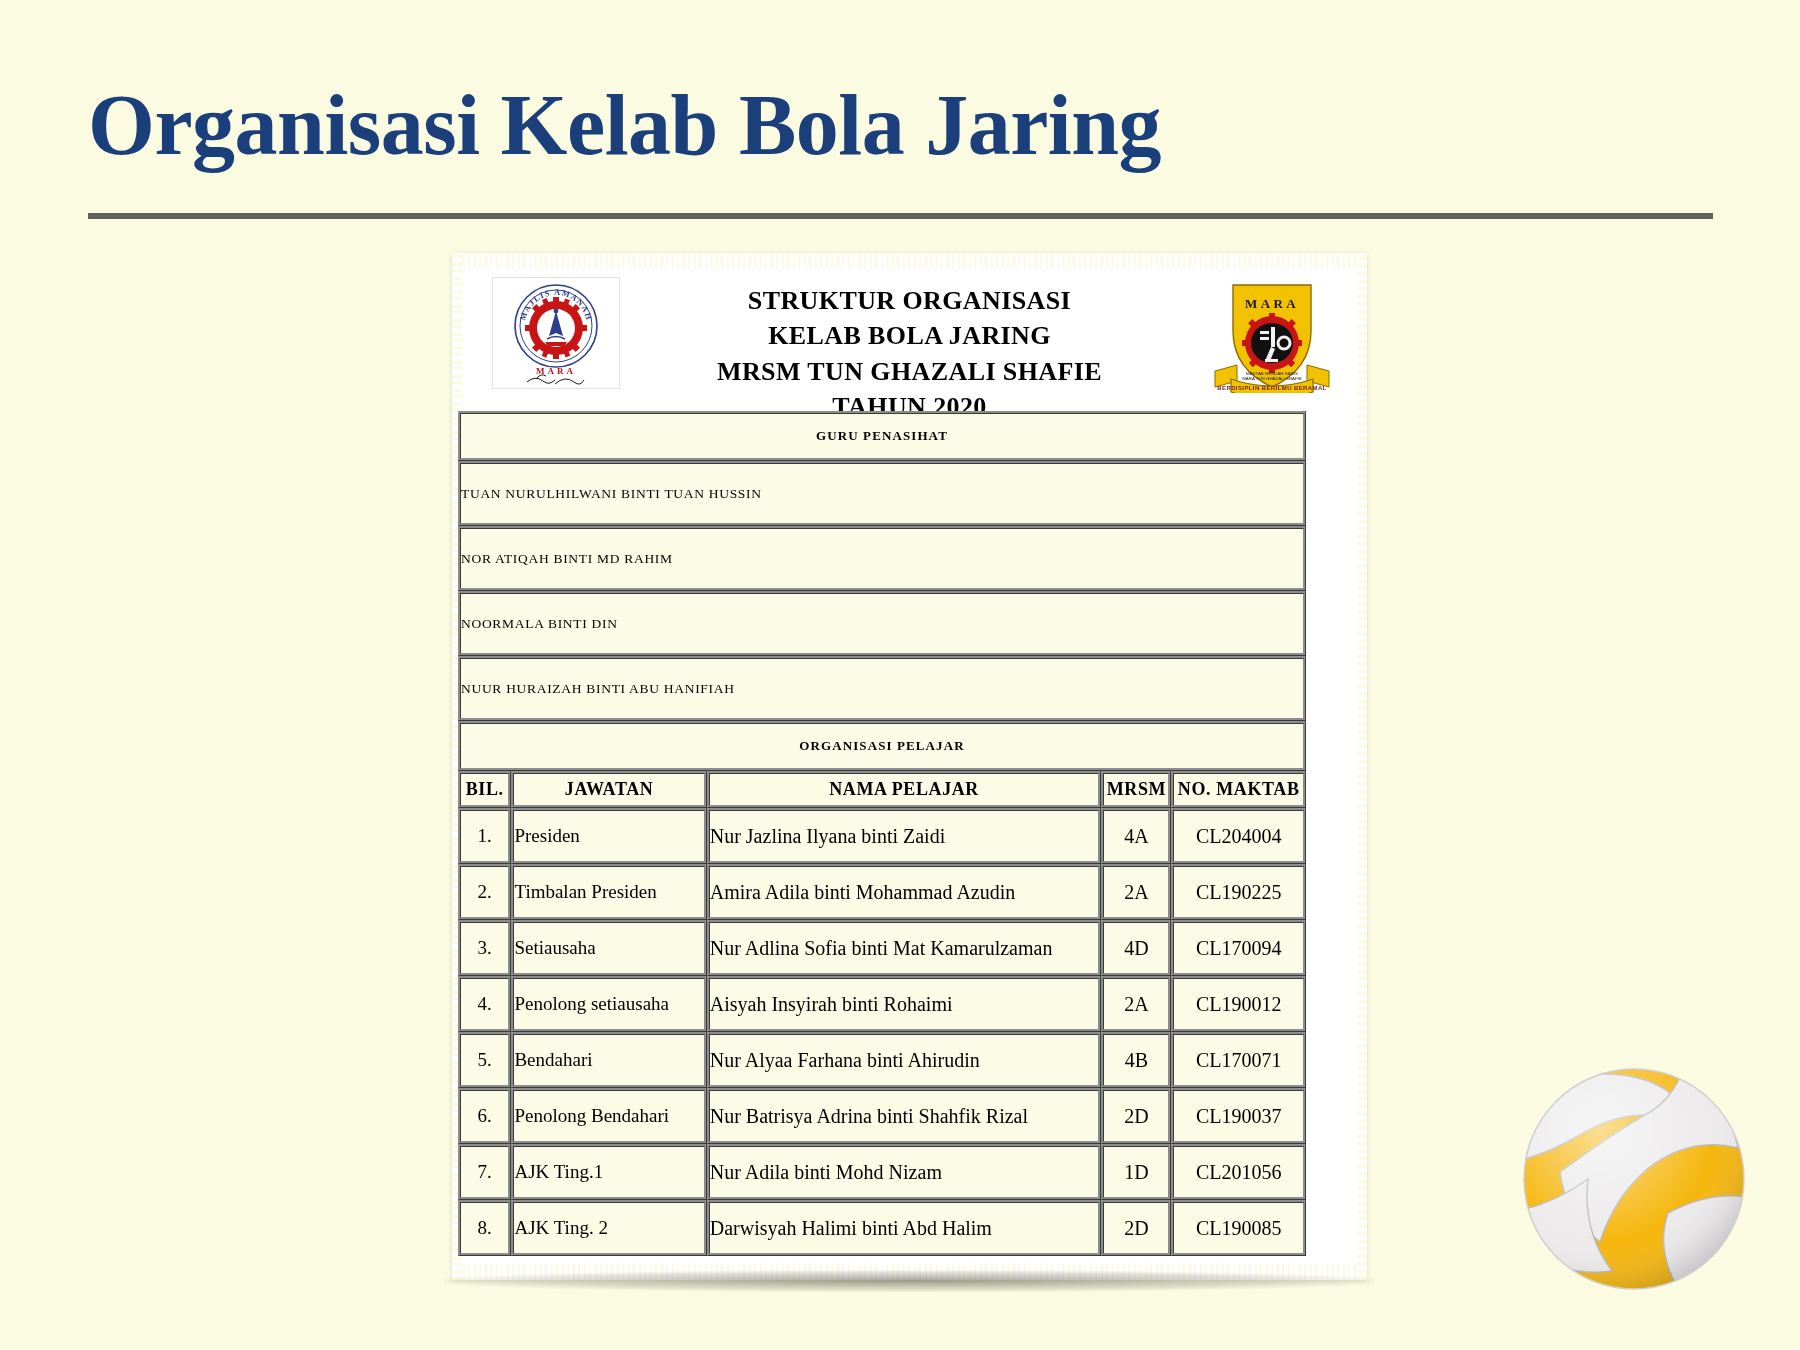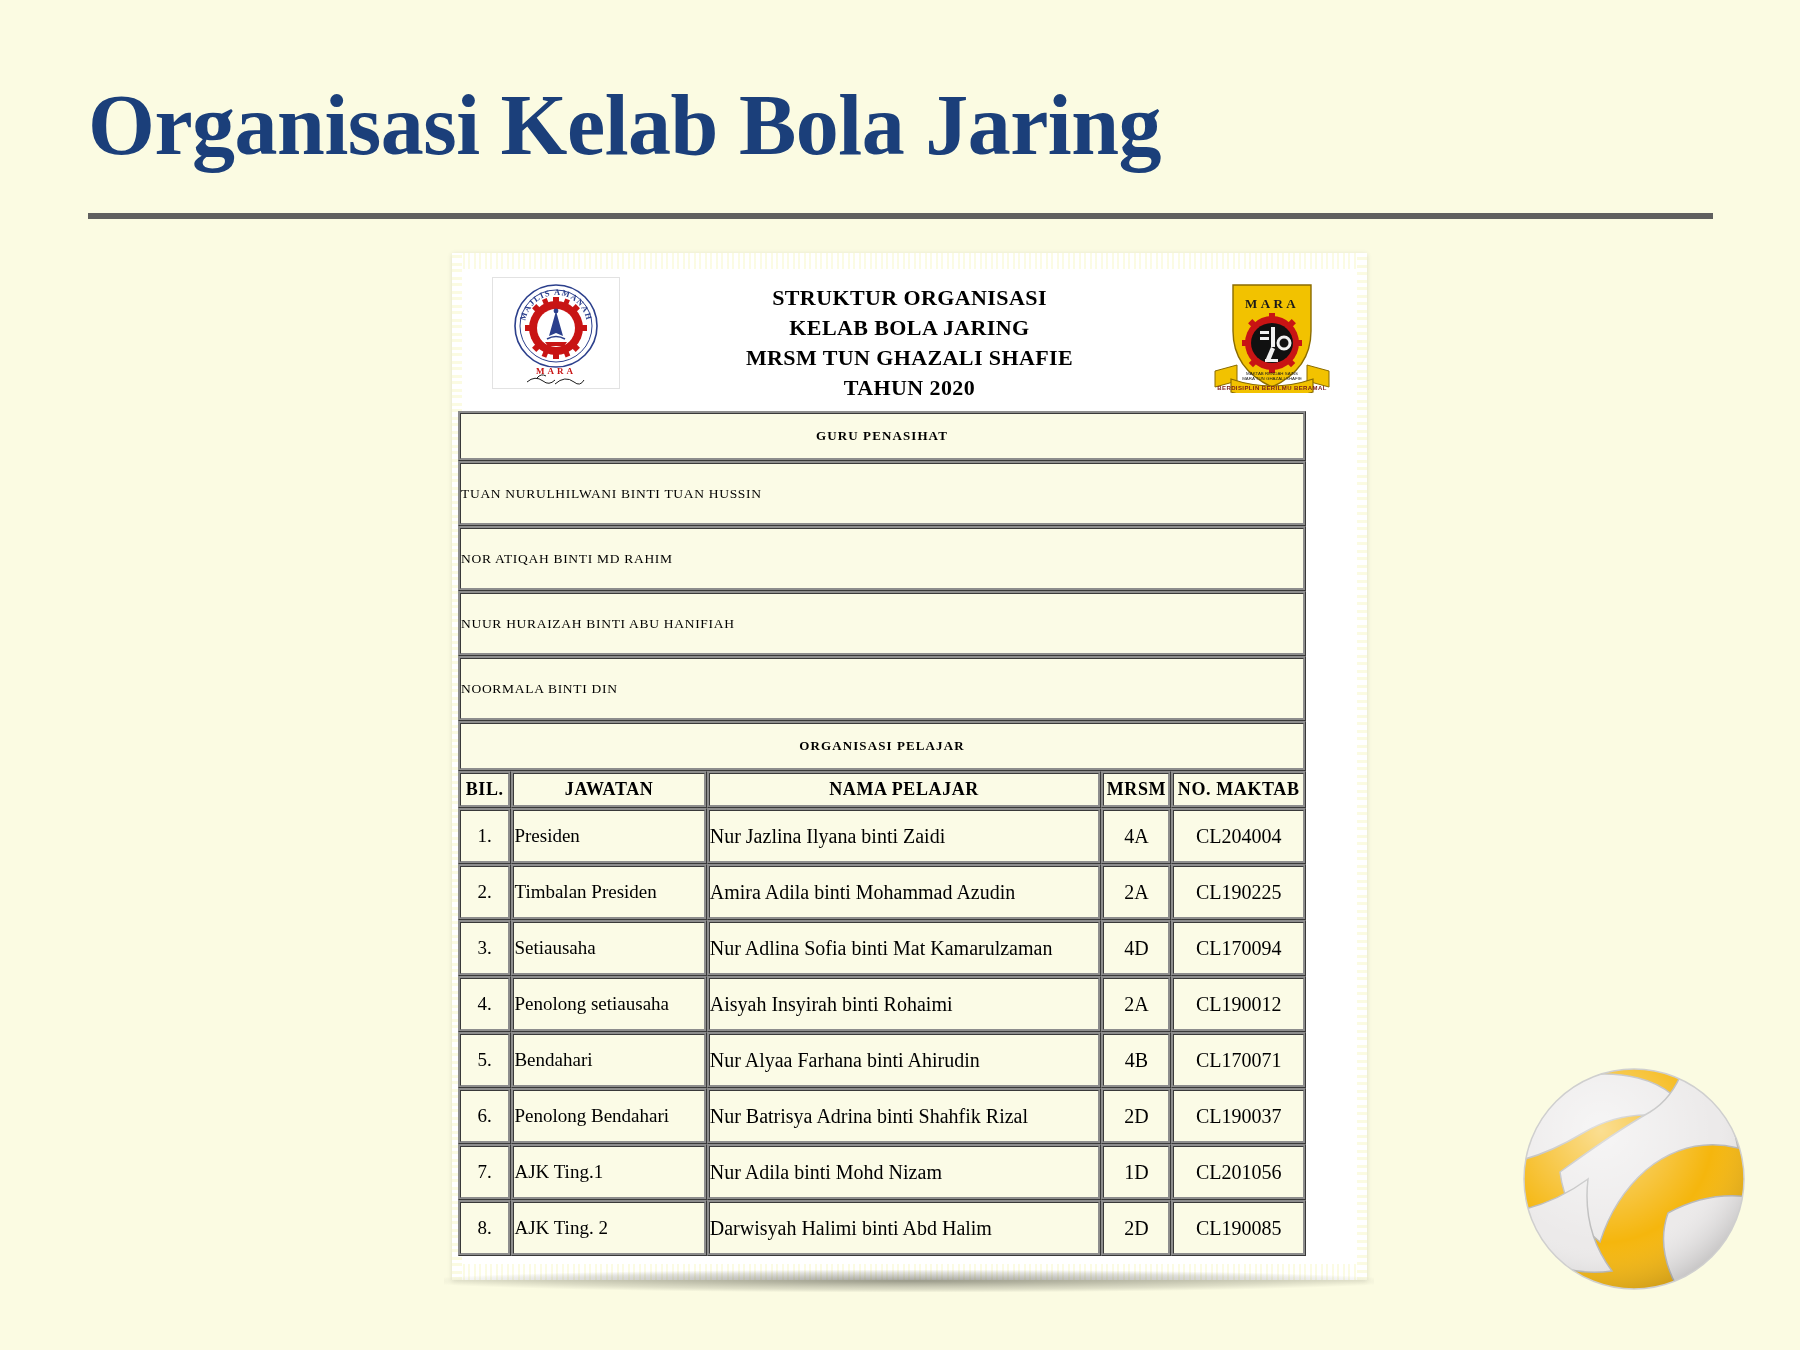--- a/index.html
+++ b/index.html
@@ -59,21 +59,21 @@
     position:absolute;left:0;top:22px;width:100%;height:125px;
   }
   #mara-logo-box{
     position:absolute;left:40px;top:2px;width:126px;height:110px;
     background:#fff;border:1px solid #e2e2e2;
   }
   #doc-heading{
     position:absolute;left:180px;top:8px;width:555px;
     text-align:center;
     font-family:"Liberation Serif", serif;
-    font-weight:bold;font-size:22px;line-height:1.36;
+    font-weight:bold;font-size:26px;line-height:1.36;
     color:#000;letter-spacing:.4px;
   }
   #mrsm-logo-box{
     position:absolute;right:30px;top:0px;width:130px;height:118px;
   }
 
   
   #org-table{
     position:absolute;left:6px;top:158px;width:848px;
     border-collapse:separate;border-spacing:0;
@@ -229,24 +229,24 @@
       <tr>
         <td class="band" colspan="5">GURU PENASIHAT</td>
       </tr>
       <tr>
         <td class="advisor" colspan="5">TUAN NURULHILWANI BINTI TUAN HUSSIN</td>
       </tr>
       <tr>
         <td class="advisor" colspan="5">NOR ATIQAH BINTI MD RAHIM</td>
       </tr>
       <tr>
+        <td class="advisor" colspan="5">NOORMALA BINTI DIN</td>
+      </tr>
+      <tr>
         <td class="advisor" colspan="5">NUUR HURAIZAH BINTI ABU HANIFIAH</td>
-      </tr>
-      <tr>
-        <td class="advisor" colspan="5">NOORMALA BINTI DIN</td>
       </tr>
       <tr>
         <td class="band" colspan="5">ORGANISASI PELAJAR</td>
       </tr>
       <tr>
         <td class="colhead">BIL.</td>
         <td class="colhead">JAWATAN</td>
         <td class="colhead">NAMA PELAJAR</td>
         <td class="colhead">MRSM</td>
         <td class="colhead">NO. MAKTAB</td>

